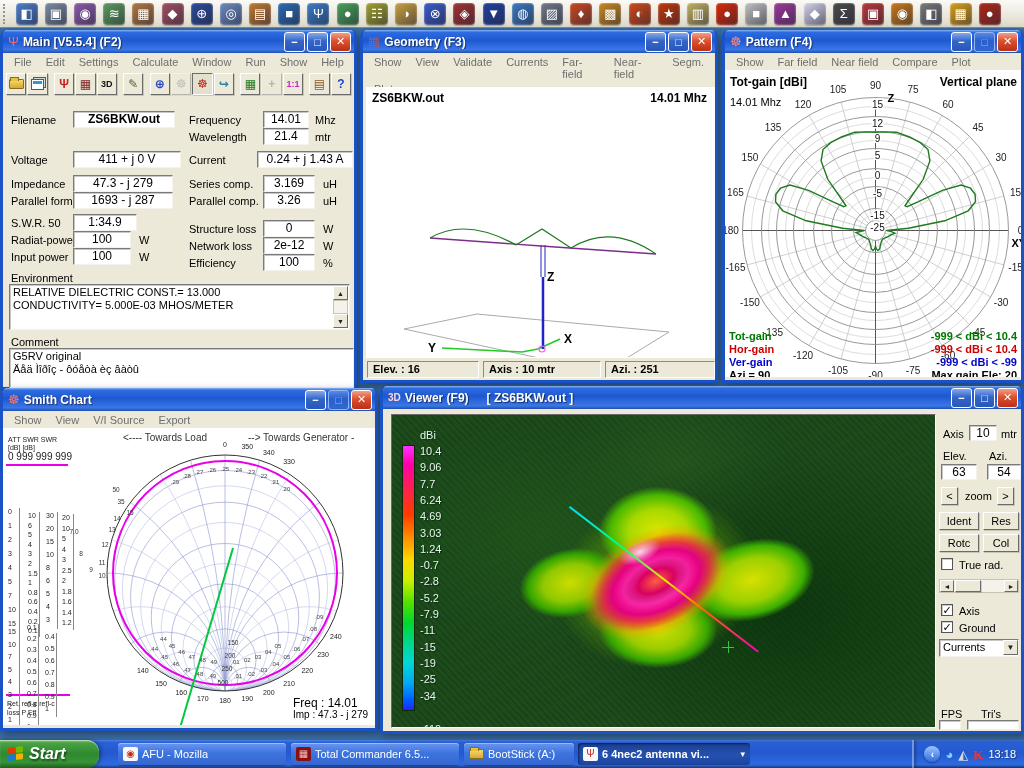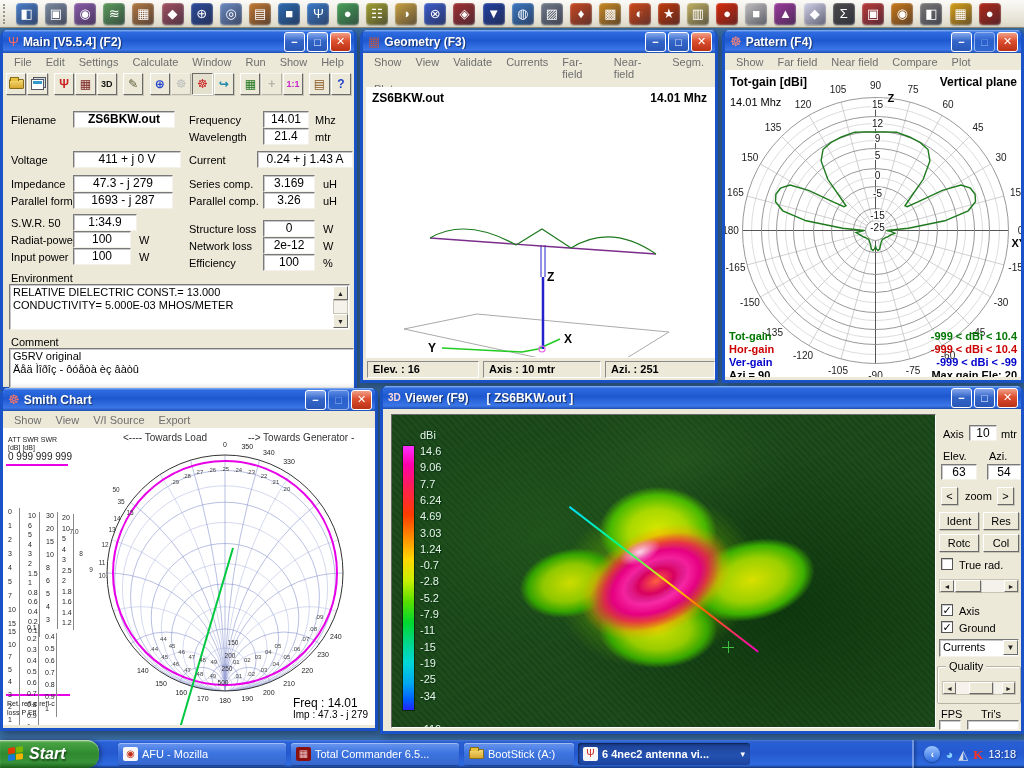--- a/index.html
+++ b/index.html
@@ -654,21 +654,21 @@
     <div class="blob" style="left:229px;top:146px;width:70px;height:40px;transform:rotate(-26deg);background:radial-gradient(closest-side,#ff6040 0%,#d80060 55%,rgba(192,0,106,.4) 85%,transparent);"></div>
     <div class="blob" style="left:226px;top:126px;width:44px;height:22px;transform:rotate(-24deg);background:radial-gradient(closest-side,rgba(255,220,245,.95),rgba(255,150,220,.4) 70%,transparent);"></div>
     <div style="position:absolute;left:178px;top:91px;width:238px;height:2px;transform:rotate(37.5deg);transform-origin:0 0;background:linear-grad
 ient(90deg,#00e0ff,#00ff80 28%,#ffe000 52%,#ff6000 72%,#ff00c0 100%);background:linear-gradient(90deg,#00e0ff,#00ff80 28%,#ffe000 52%,#ff6000 72%,#ff00c0 100%);"></div>
     <div style="position:absolute;left:330px;top:232px;width:12px;height:1px;background:#40c040;"></div>
     <div style="position:absolute;left:336px;top:226px;width:1px;height:12px;background:#40c040;"></div>
 
     <div id="colorbar"></div>
     <div id="cb-labels">
         <span class="cblbl" style="top: 14px;">dBi</span>
-        <span class="cblbl" style="top: 30px;">14.6</span>
+        <span class="cblbl" style="top: 30px;">10.4</span>
         <span class="cblbl" style="top: 46.3px;">9.06</span>
         <span class="cblbl" style="top: 62.6px;">7.7</span>
         <span class="cblbl" style="top: 78.9px;">6.24</span>
         <span class="cblbl" style="top: 95.2px;">4.69</span>
         <span class="cblbl" style="top: 111.5px;">3.03</span>
         <span class="cblbl" style="top: 127.8px;">1.24</span>
         <span class="cblbl" style="top: 144.1px;">-0.7</span>
         <span class="cblbl" style="top: 160.4px;">-2.8</span>
         <span class="cblbl" style="top: 176.7px;">-5.2</span>
         <span class="cblbl" style="top: 193px;">-7.9</span>
@@ -703,28 +703,20 @@
     <div class="sbtn" style="right:0;top:0;width:14px;height:12px;">►</div>
   </div>
   <span class="cb" style="left:558px;top:218px;">✓</span>
   <span class="lbl" style="left:576px;top:219px;">Axis</span>
   <span class="cb" style="left:558px;top:235px;">✓</span>
   <span class="lbl" style="left:576px;top:236px;">Ground</span>
   <div class="abs sunken" style="left:556px;top:253px;width:80px;height:18px;">
     <span style="position:absolute;left:3px;top:1px;font-size:11px;">Currents</span>
     <span class="sbtn" style="right:0;top:0;width:15px;height:15px;font-size:8px;">▼</span>
   </div>
-  <div class="gbox" style="left:554px;top:280px;width:84px;height:38px;">
-    <span class="gleg">Quality</span>
-    <div class="track" style="left:4px;top:14px;width:74px;height:14px;">
-      <div class="sbtn" style="left:0;top:0;width:13px;height:12px;">◄</div>
-      <div class="raised abs" style="left:26px;top:0;width:24px;height:12px;"></div>
-      <div class="sbtn" style="right:0;top:0;width:13px;height:12px;">►</div>
-    </div>
-  </div>
   <span class="lbl" style="left:558px;top:322px;">FPS</span>
   <span class="lbl" style="left:598px;top:322px;">Tri's</span>
   <div class="abs sunken" style="left:556px;top:334px;width:22px;height:10px;"></div>
   <div class="abs sunken" style="left:584px;top:334px;width:52px;height:10px;"></div>
 </div>
 
 <div id="taskbar">
   <div id="startbtn">
     <span class="flag">
       <i style="background:#e03c00;"></i>

